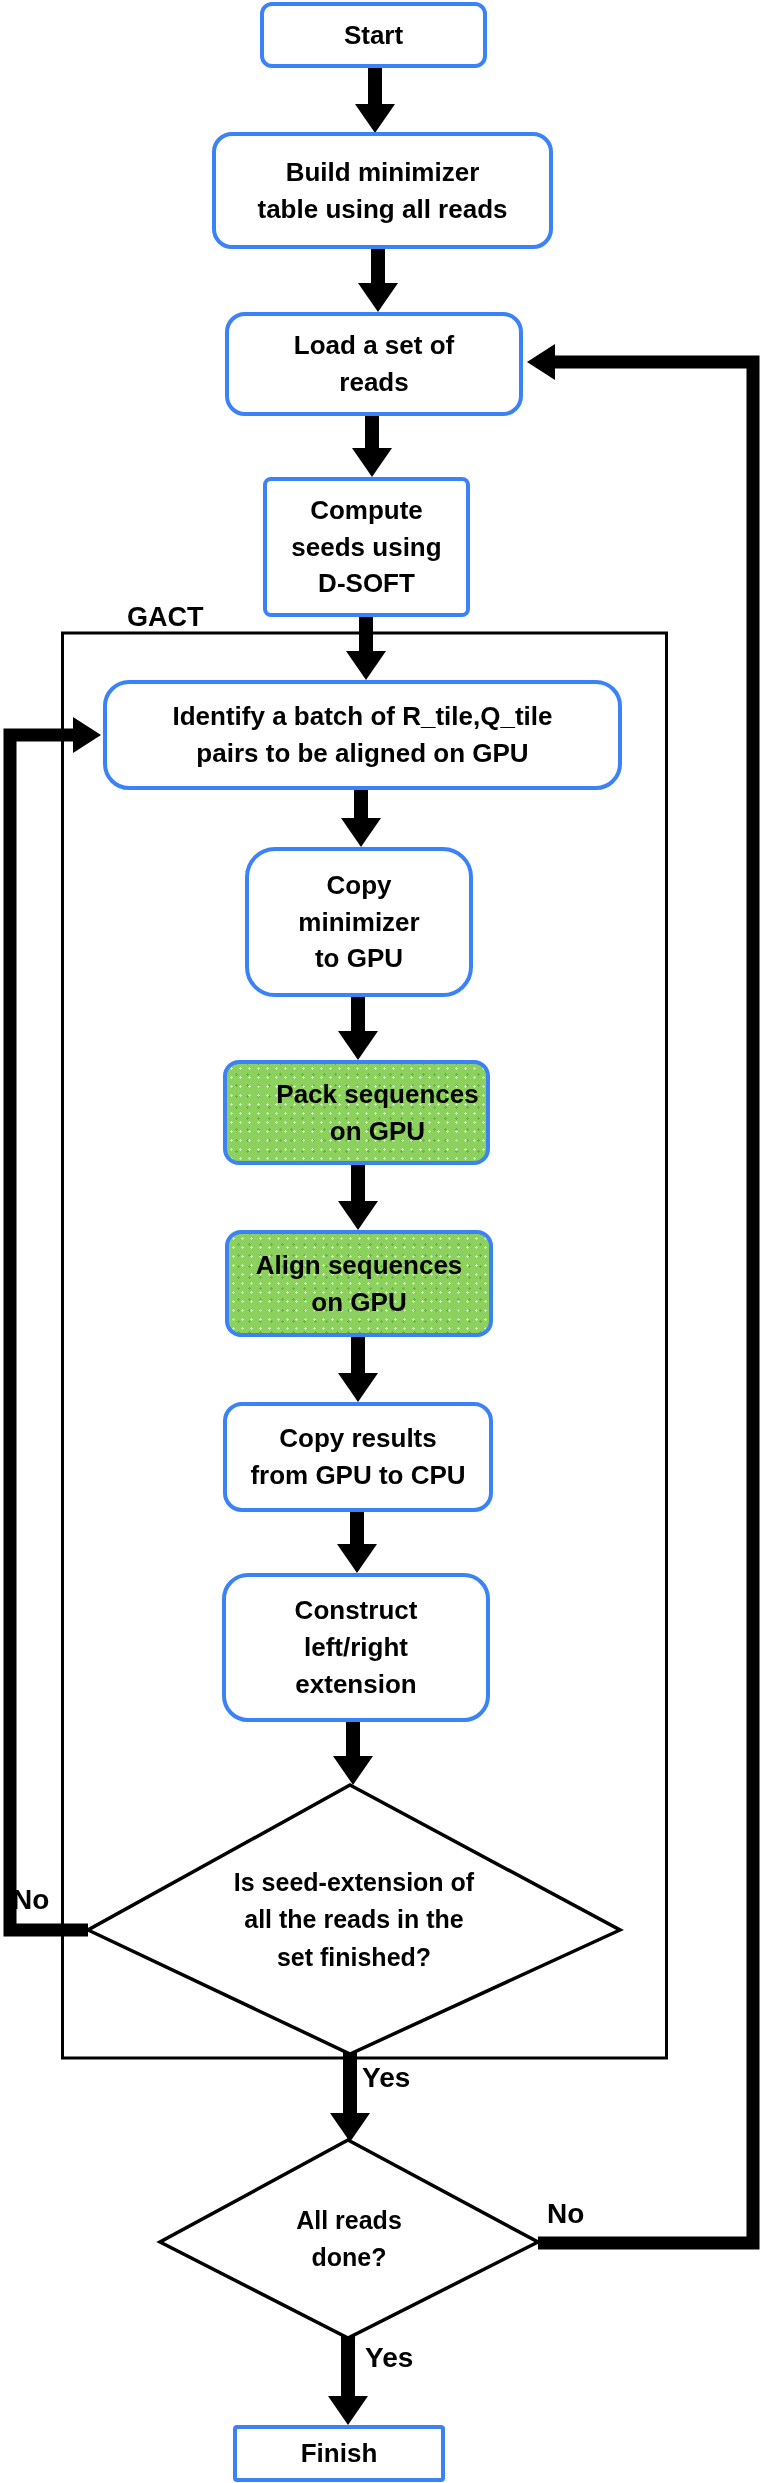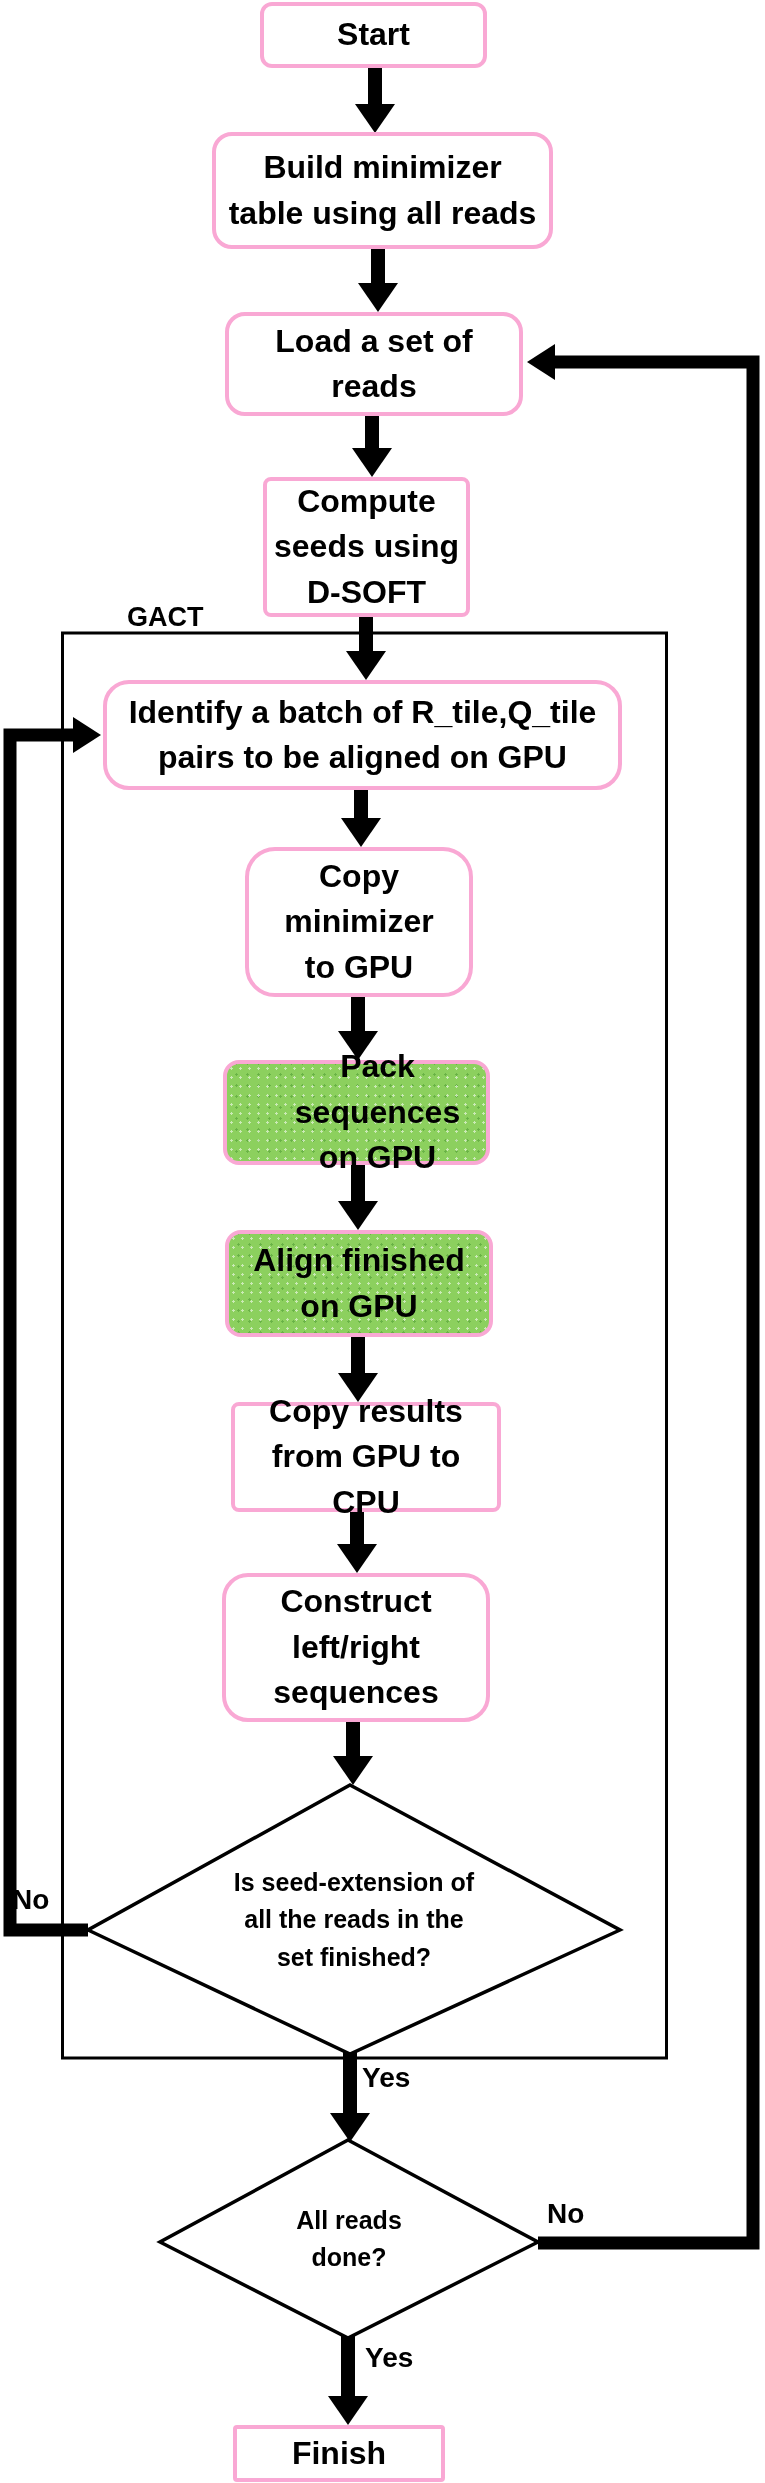--- a/index.html
+++ b/index.html
@@ -14,24 +14,24 @@
   }
   svg.wires { position: absolute; left: 0; top: 0; width: 765px; height: 2483px; }
   .node {
     position: absolute;
     box-sizing: border-box;
     display: flex;
     align-items: center;
     justify-content: center;
     text-align: center;
     font-weight: bold;
-    font-size: 32px;
+    font-size: 26px;
     line-height: 1.42;
     background: #ffffff;
-    border: 4px solid #f9a8d4;
+    border: 4px solid #3b82f6;
     white-space: pre-line;
     z-index: 2;
   }
   .node.green {
     background-color: var(--gpu-green, #8CD05E);
     background-image:
       radial-gradient(rgba(255,255,255,0.55) 1.2px, transparent 1.3px),
       radial-gradient(rgba(0,90,0,0.25) 1px, transparent 1.1px);
     background-size: 9px 9px, 11px 11px;
     background-position: 0 0, 4px 5px;
@@ -126,29 +126,29 @@
   <div class="node" style="left:103px; top:680px; width:519px; height:110px; border-radius:26px;">Identify a batch of R_tile,Q_tile
 pairs to be aligned on GPU</div>
 
   <div class="node" style="left:245px; top:847px; width:228px; height:150px; border-radius:30px;">Copy
 minimizer
 to GPU</div>
 
   <div class="node green" style="left:223px; top:1060px; width:267px; height:105px; border-radius:16px;padding-left:42px;">Pack sequences
 on GPU</div>
 
-  <div class="node green" style="left:225px; top:1230px; width:268px; height:107px; border-radius:16px;">Align finished
+  <div class="node green" style="left:225px; top:1230px; width:268px; height:107px; border-radius:16px;">Align sequences
 on GPU</div>
 
-  <div class="node" style="left:223px; top:1402px; width:270px; height:110px; border-radius:8px;margin-left:8px;">Copy results
+  <div class="node" style="left:223px; top:1402px; width:270px; height:110px; border-radius:19px;">Copy results
 from GPU to CPU</div>
 
   <div class="node" style="left:222px; top:1573px; width:268px; height:149px; border-radius:26px;">Construct
 left/right
-sequences</div>
+extension</div>
 
   <div class="node" style="left:233px; top:2425px; width:212px; height:57px; border-radius:4px;">Finish</div>
 
   <div class="dtext" style="left:184px; top:1850px; width:340px; height:140px;">Is seed-extension of
 all the reads in the
 set finished?</div>
 
   <div class="dtext" style="left:239px; top:2184px; width:220px; height:110px;">All reads
 done?</div>
 

